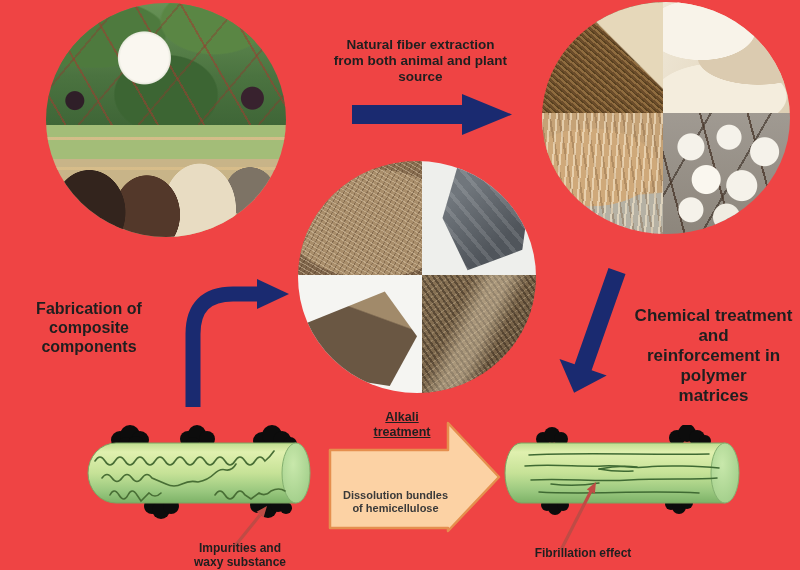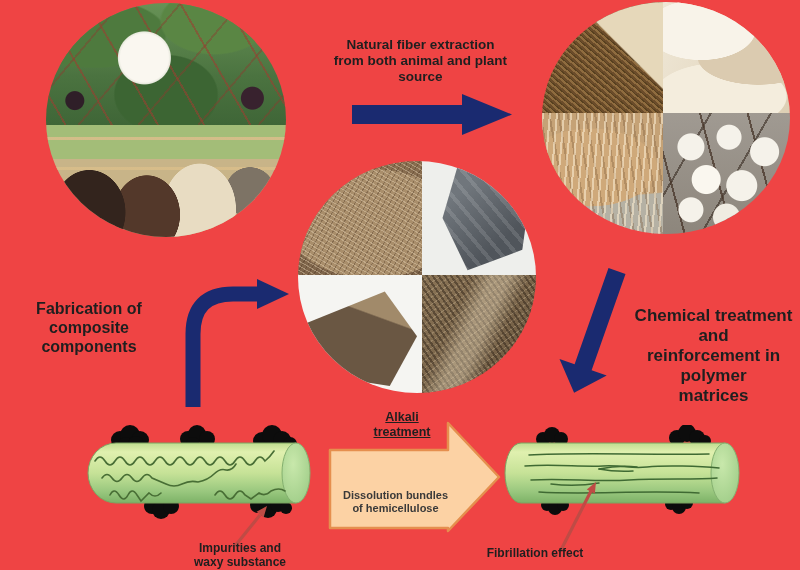--- a/index.html
+++ b/index.html
@@ -16,21 +16,21 @@
   .lbl{
     position:absolute;font-weight:700;color:var(--text);text-align:center;
     white-space:pre-line;line-height:1.18;
   }
   .lbl-extraction{left:303px;top:37px;width:235px;font-size:13.5px;}
   .lbl-fabrication{left:0px;top:300px;width:178px;font-size:16px;}
   .lbl-chemical{left:627px;top:306px;width:173px;font-size:17px;}
   .lbl-alkali{left:352px;top:410px;width:100px;font-size:12.5px;text-decoration:underline;}
   .lbl-dissolution{left:333px;top:459px;width:125px;font-size:11px;color:#3a3a3a;margin-top:30px;}
   .lbl-impurities{left:177px;top:541px;width:126px;font-size:12px;}
-  .lbl-fibrillation{left:476px;top:546px;width:118px;font-size:12px;}
+  .lbl-fibrillation{left:524px;top:546px;width:118px;font-size:12px;}
   
   .circle{position:absolute;border-radius:50%;overflow:hidden;}
   .c-source{left:46px;top:3px;width:240px;height:234px;}
   .c-fiber{left:542px;top:2px;width:248px;height:232px;display:grid;
     grid-template-columns:48.8% 51.2%;grid-template-rows:47.8% 52.2%;}
   .c-composite{left:298px;top:161px;width:238px;height:232px;display:grid;
     grid-template-columns:52.1% 47.9%;grid-template-rows:49.1% 50.9%;}
   .q{position:relative;width:100%;height:100%;}
   
   .cotton-plant{height:52%;

